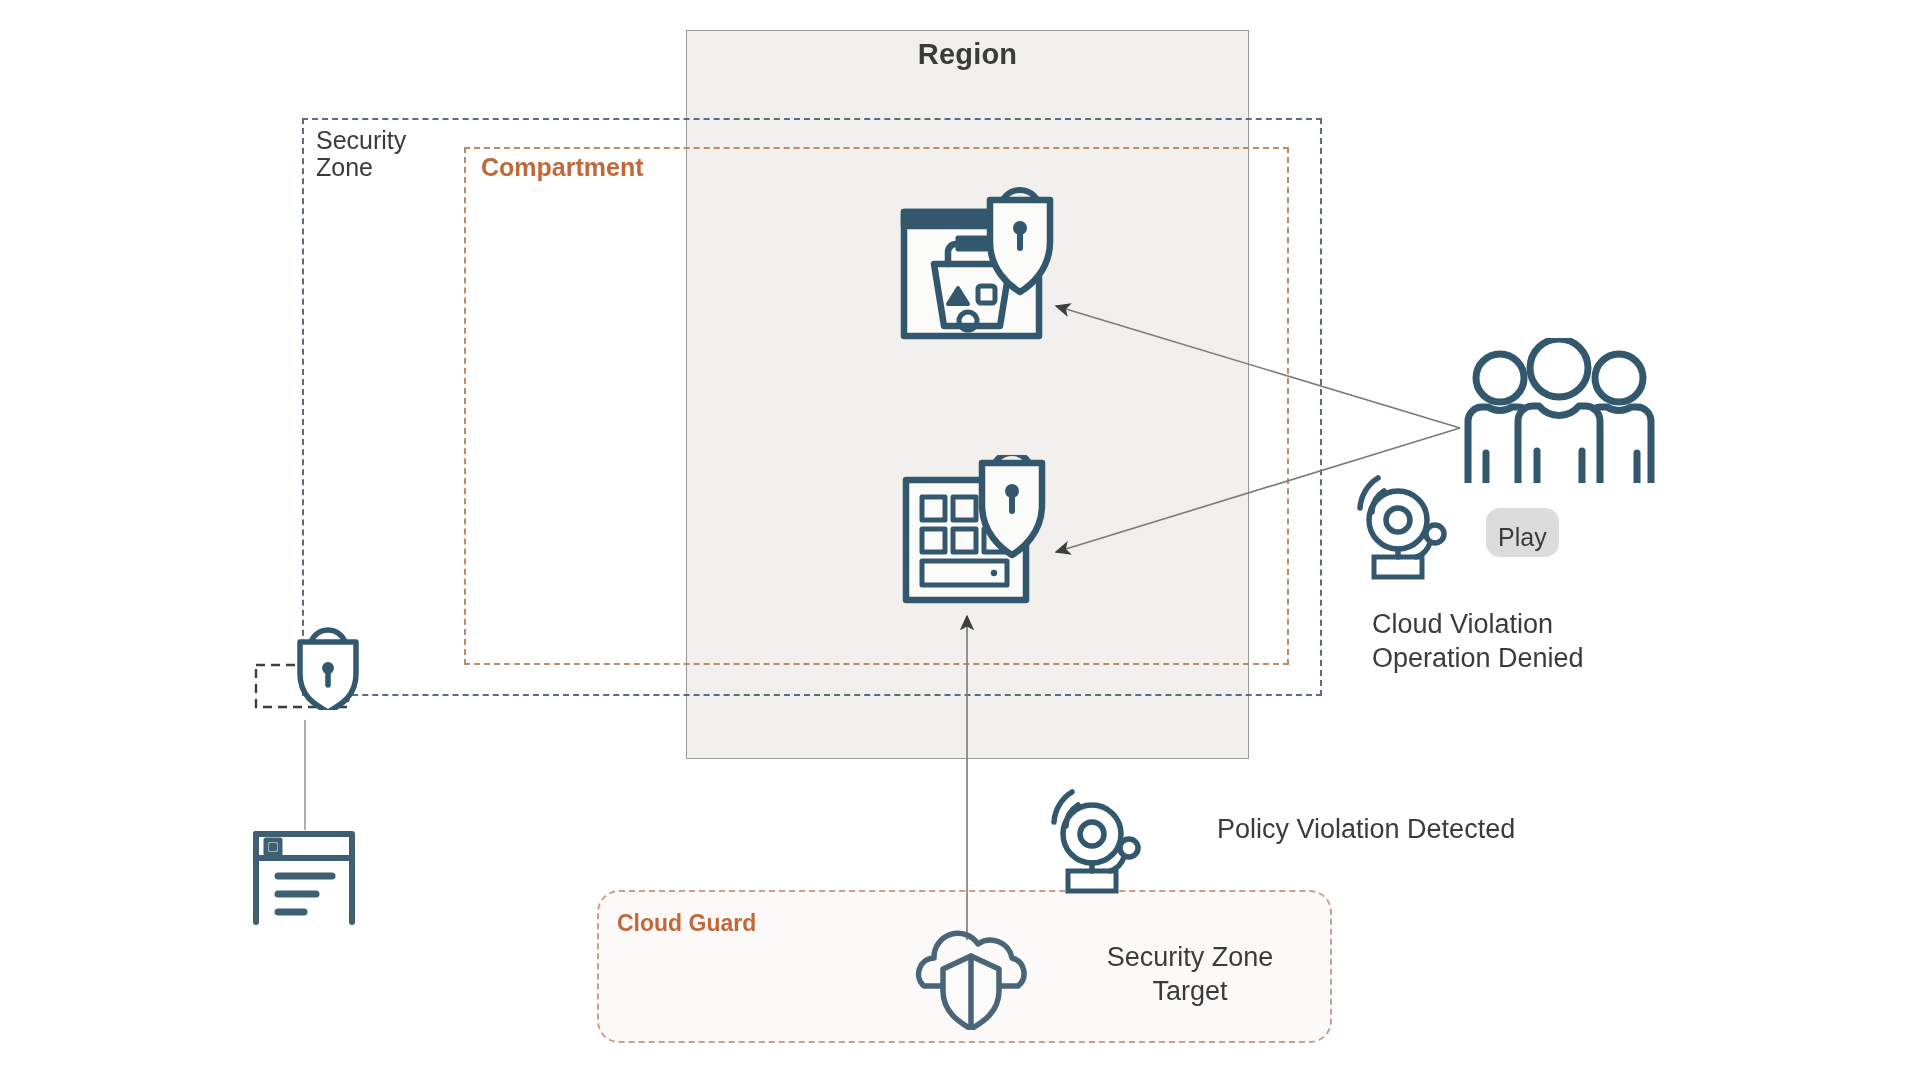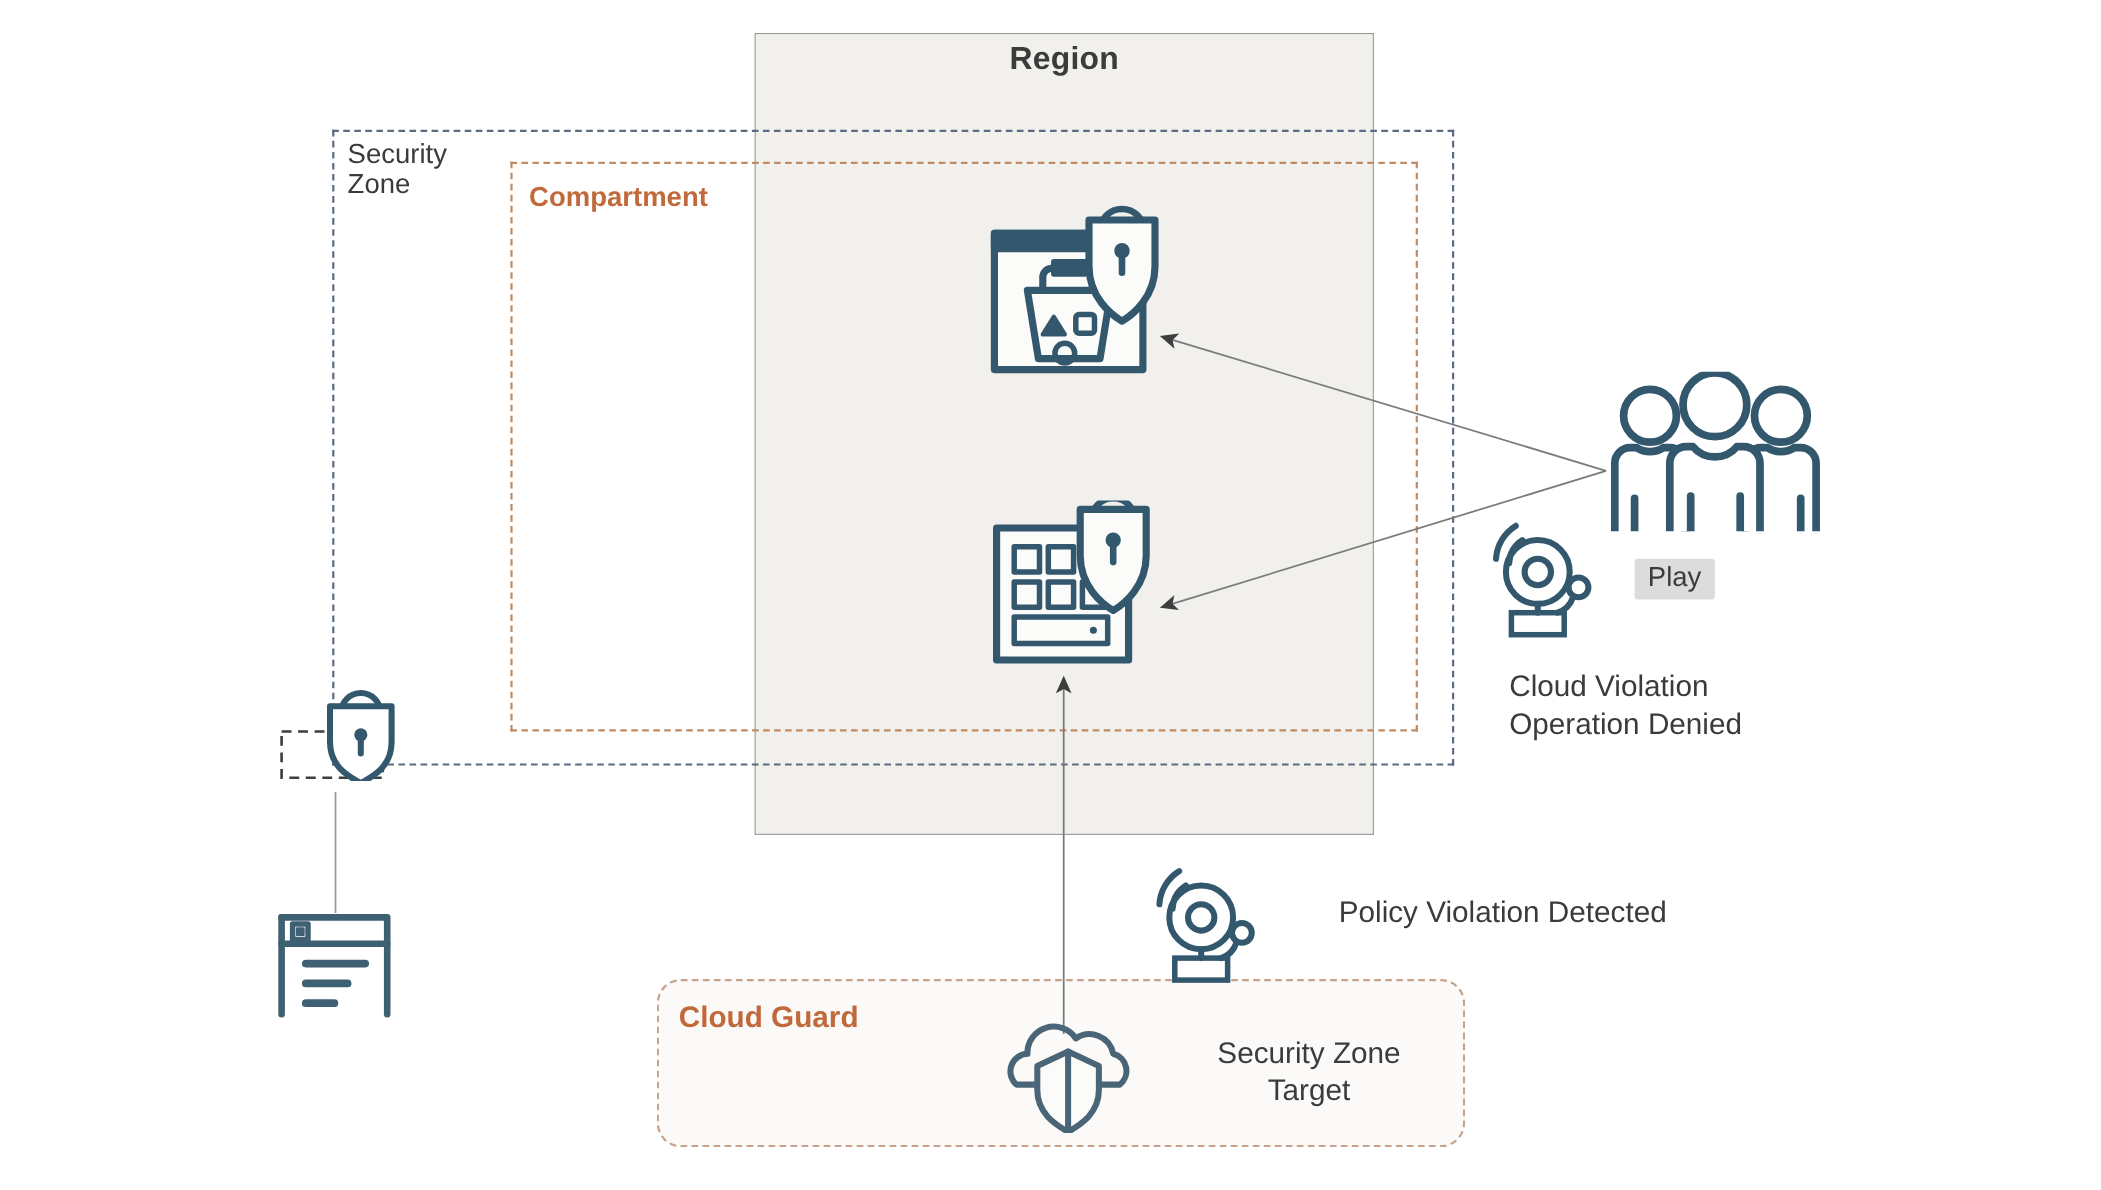--- a/index.html
+++ b/index.html
@@ -56,37 +56,37 @@
   }
 
   .compartment-box {
     left: 464px; top: 147px;
     width: 825px; height: 518px;
     border: 2.5px dashed #c08a62;
     box-sizing: border-box;
     background: transparent;
   }
   .compartment-title {
-    left: 481px; top: 165px;
+    left: 481px; top: 153px;
     font-size: 25px;
     font-weight: bold;
     color: #c1693a;
   }
 
   .cloudguard-box {
     left: 597px; top: 890px;
     width: 735px; height: 153px;
     border: 2.5px dashed #c7a188;
     border-radius: 22px;
     box-sizing: border-box;
     background: #fbfaf8;
   }
   .cloudguard-title {
     left: 617px; top: 910px;
-    font-size: 27px;
+    font-size: 23px;
     font-weight: bold;
     color: #c1693a;
   }
 
   
   .txt {
     color: #3b3b3b;
     font-size: 27px;
     line-height: 34px;
     white-space: pre-line;
@@ -102,23 +102,23 @@
     margin-left: 27px;
   }
   .sz-target {
     left: 1080px; top: 940px;
     width: 220px;
     text-align: center;
   }
 
   .play-chip {
     left: 1486px; top: 508px;
-    padding: 4px 12px 6px 12px;
+    padding: 16px 12px 6px 12px;
     background: #dcdcdc;
-    border-radius: 3px;
+    border-radius: 14px;
     color: #3b3b3b;
     font-size: 25px;
     line-height: 27px;
   }
 
   
   svg.overlay {
     position: absolute;
     left: 0; top: 0;
     width: 1910px; height: 1082px;

